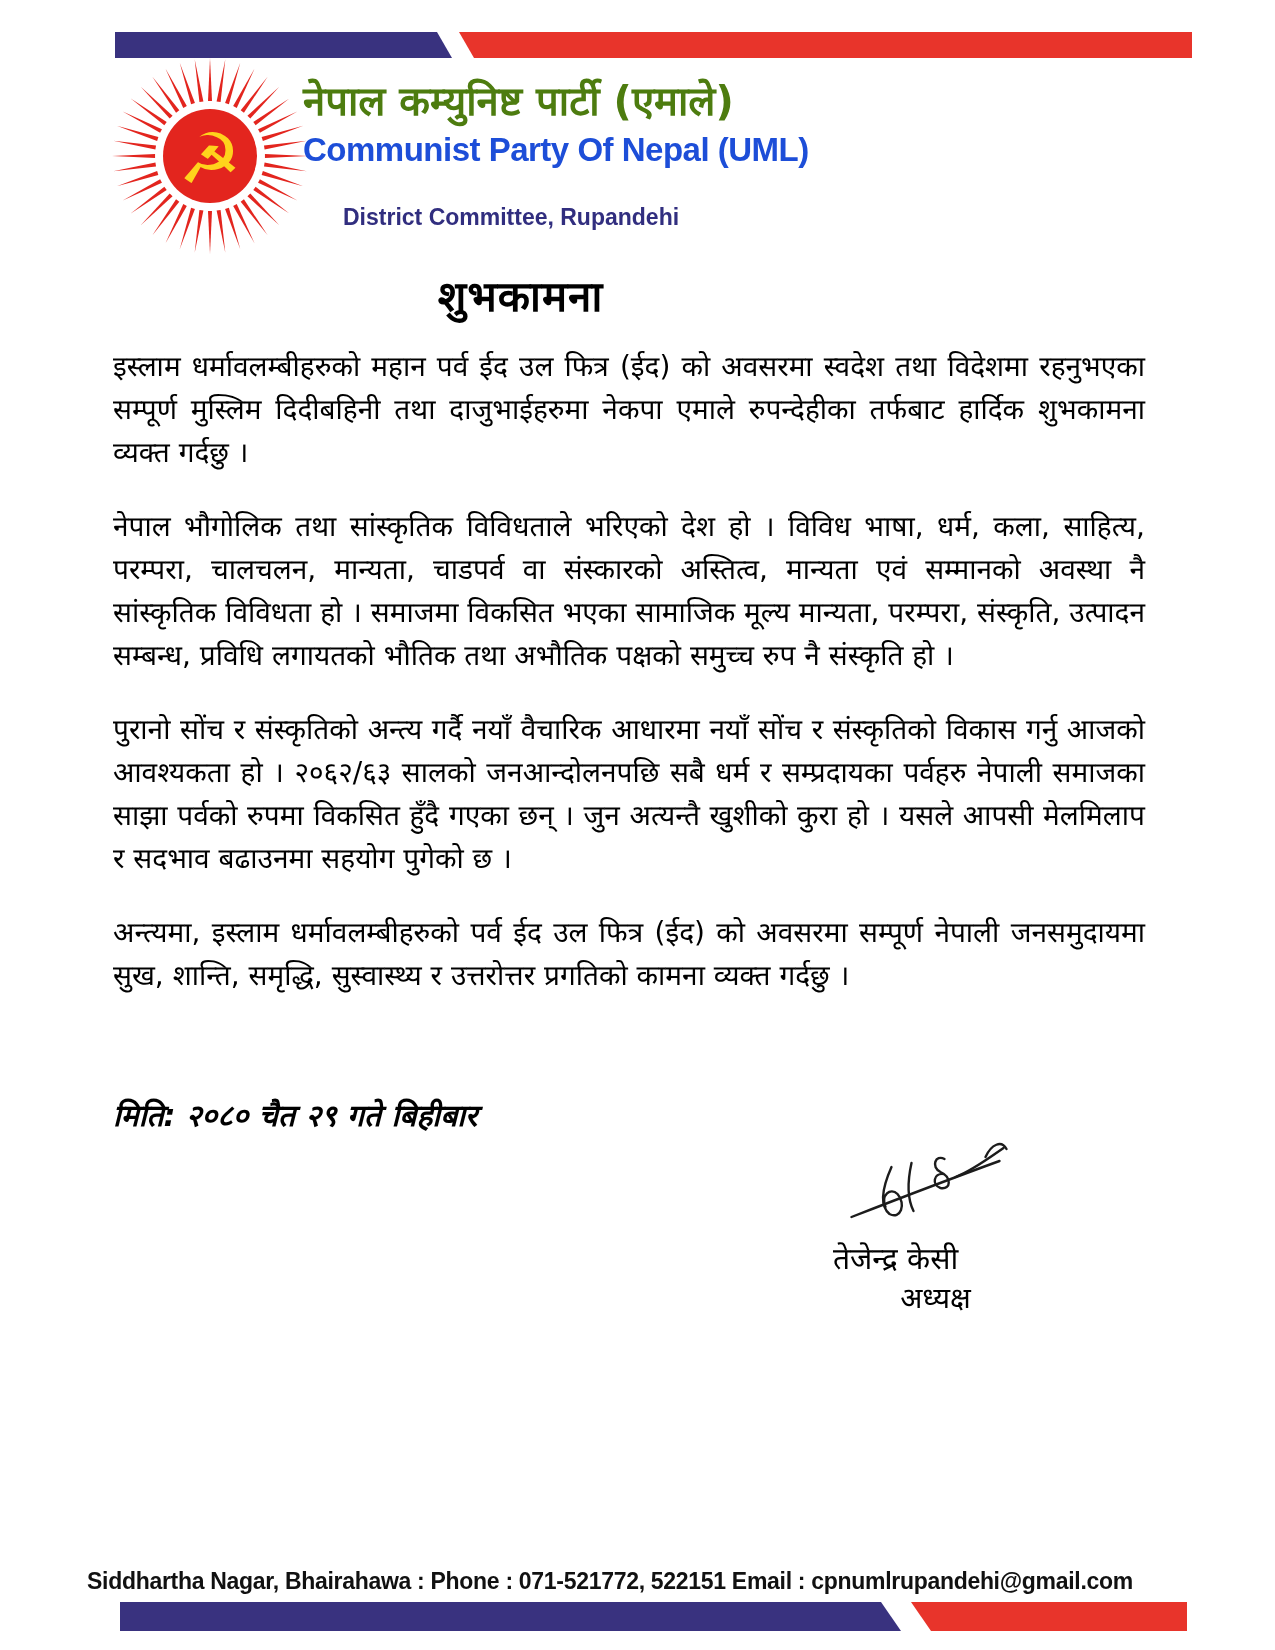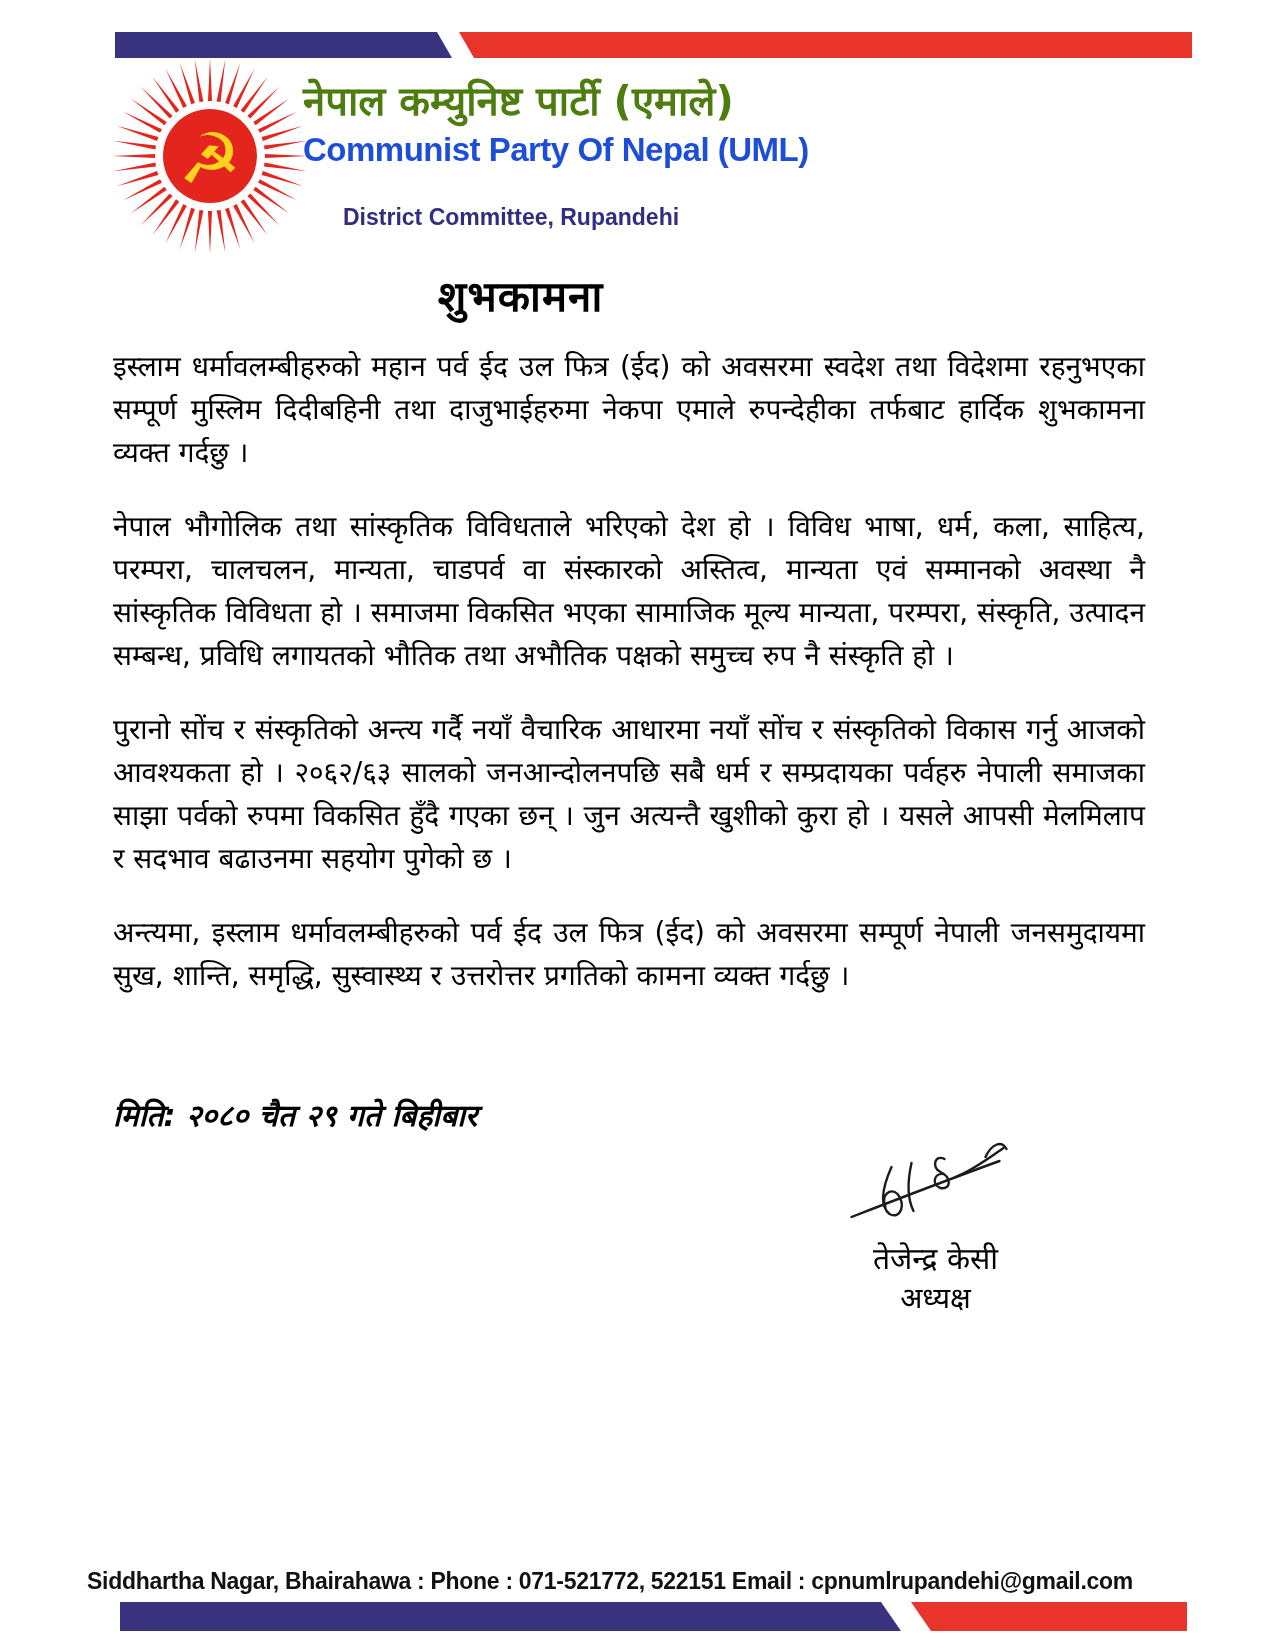--- a/index.html
+++ b/index.html
@@ -17,21 +17,21 @@
   .committee-en  { left:303px; top:204px; font-size:23px; font-weight:bold; color:#312E7F; font-family:"Liberation Sans", sans-serif;margin-left:40px; }
 
   
   .letter-title {
     left:0; top:266px; width:1015px; padding-left:26px; box-sizing:border-box;
     text-align:center; font-size:42px; font-weight:bold; letter-spacing:1px;
   }
   .body-text { left:113px; top:345px; width:1050px; font-size:28px; line-height:43px; }
   .body-text p { margin:0 18px 31px 0; text-align:justify; }
   .date-line { left:113px; top:1094px; font-size:30px; font-weight:bold;font-style:italic; }
-  .sig-name  { left:833px; top:1237px; width:205px; text-align:center; font-size:30px; }
+  .sig-name  { left:833px; top:1237px; width:205px; font-size:30px; }
   .sig-post  { left:833px; top:1277px; width:205px; text-align:center; font-size:29px; }
 
   
   .footer-line {
     left:0; top:1568px; width:1150px; padding-left:70px; box-sizing:border-box;
     text-align:center; font-size:23px; font-weight:bold; letter-spacing:-0.3px;
     font-family:"Liberation Sans", sans-serif; color:#111;
   }
   svg { display:block; }
 </style>

